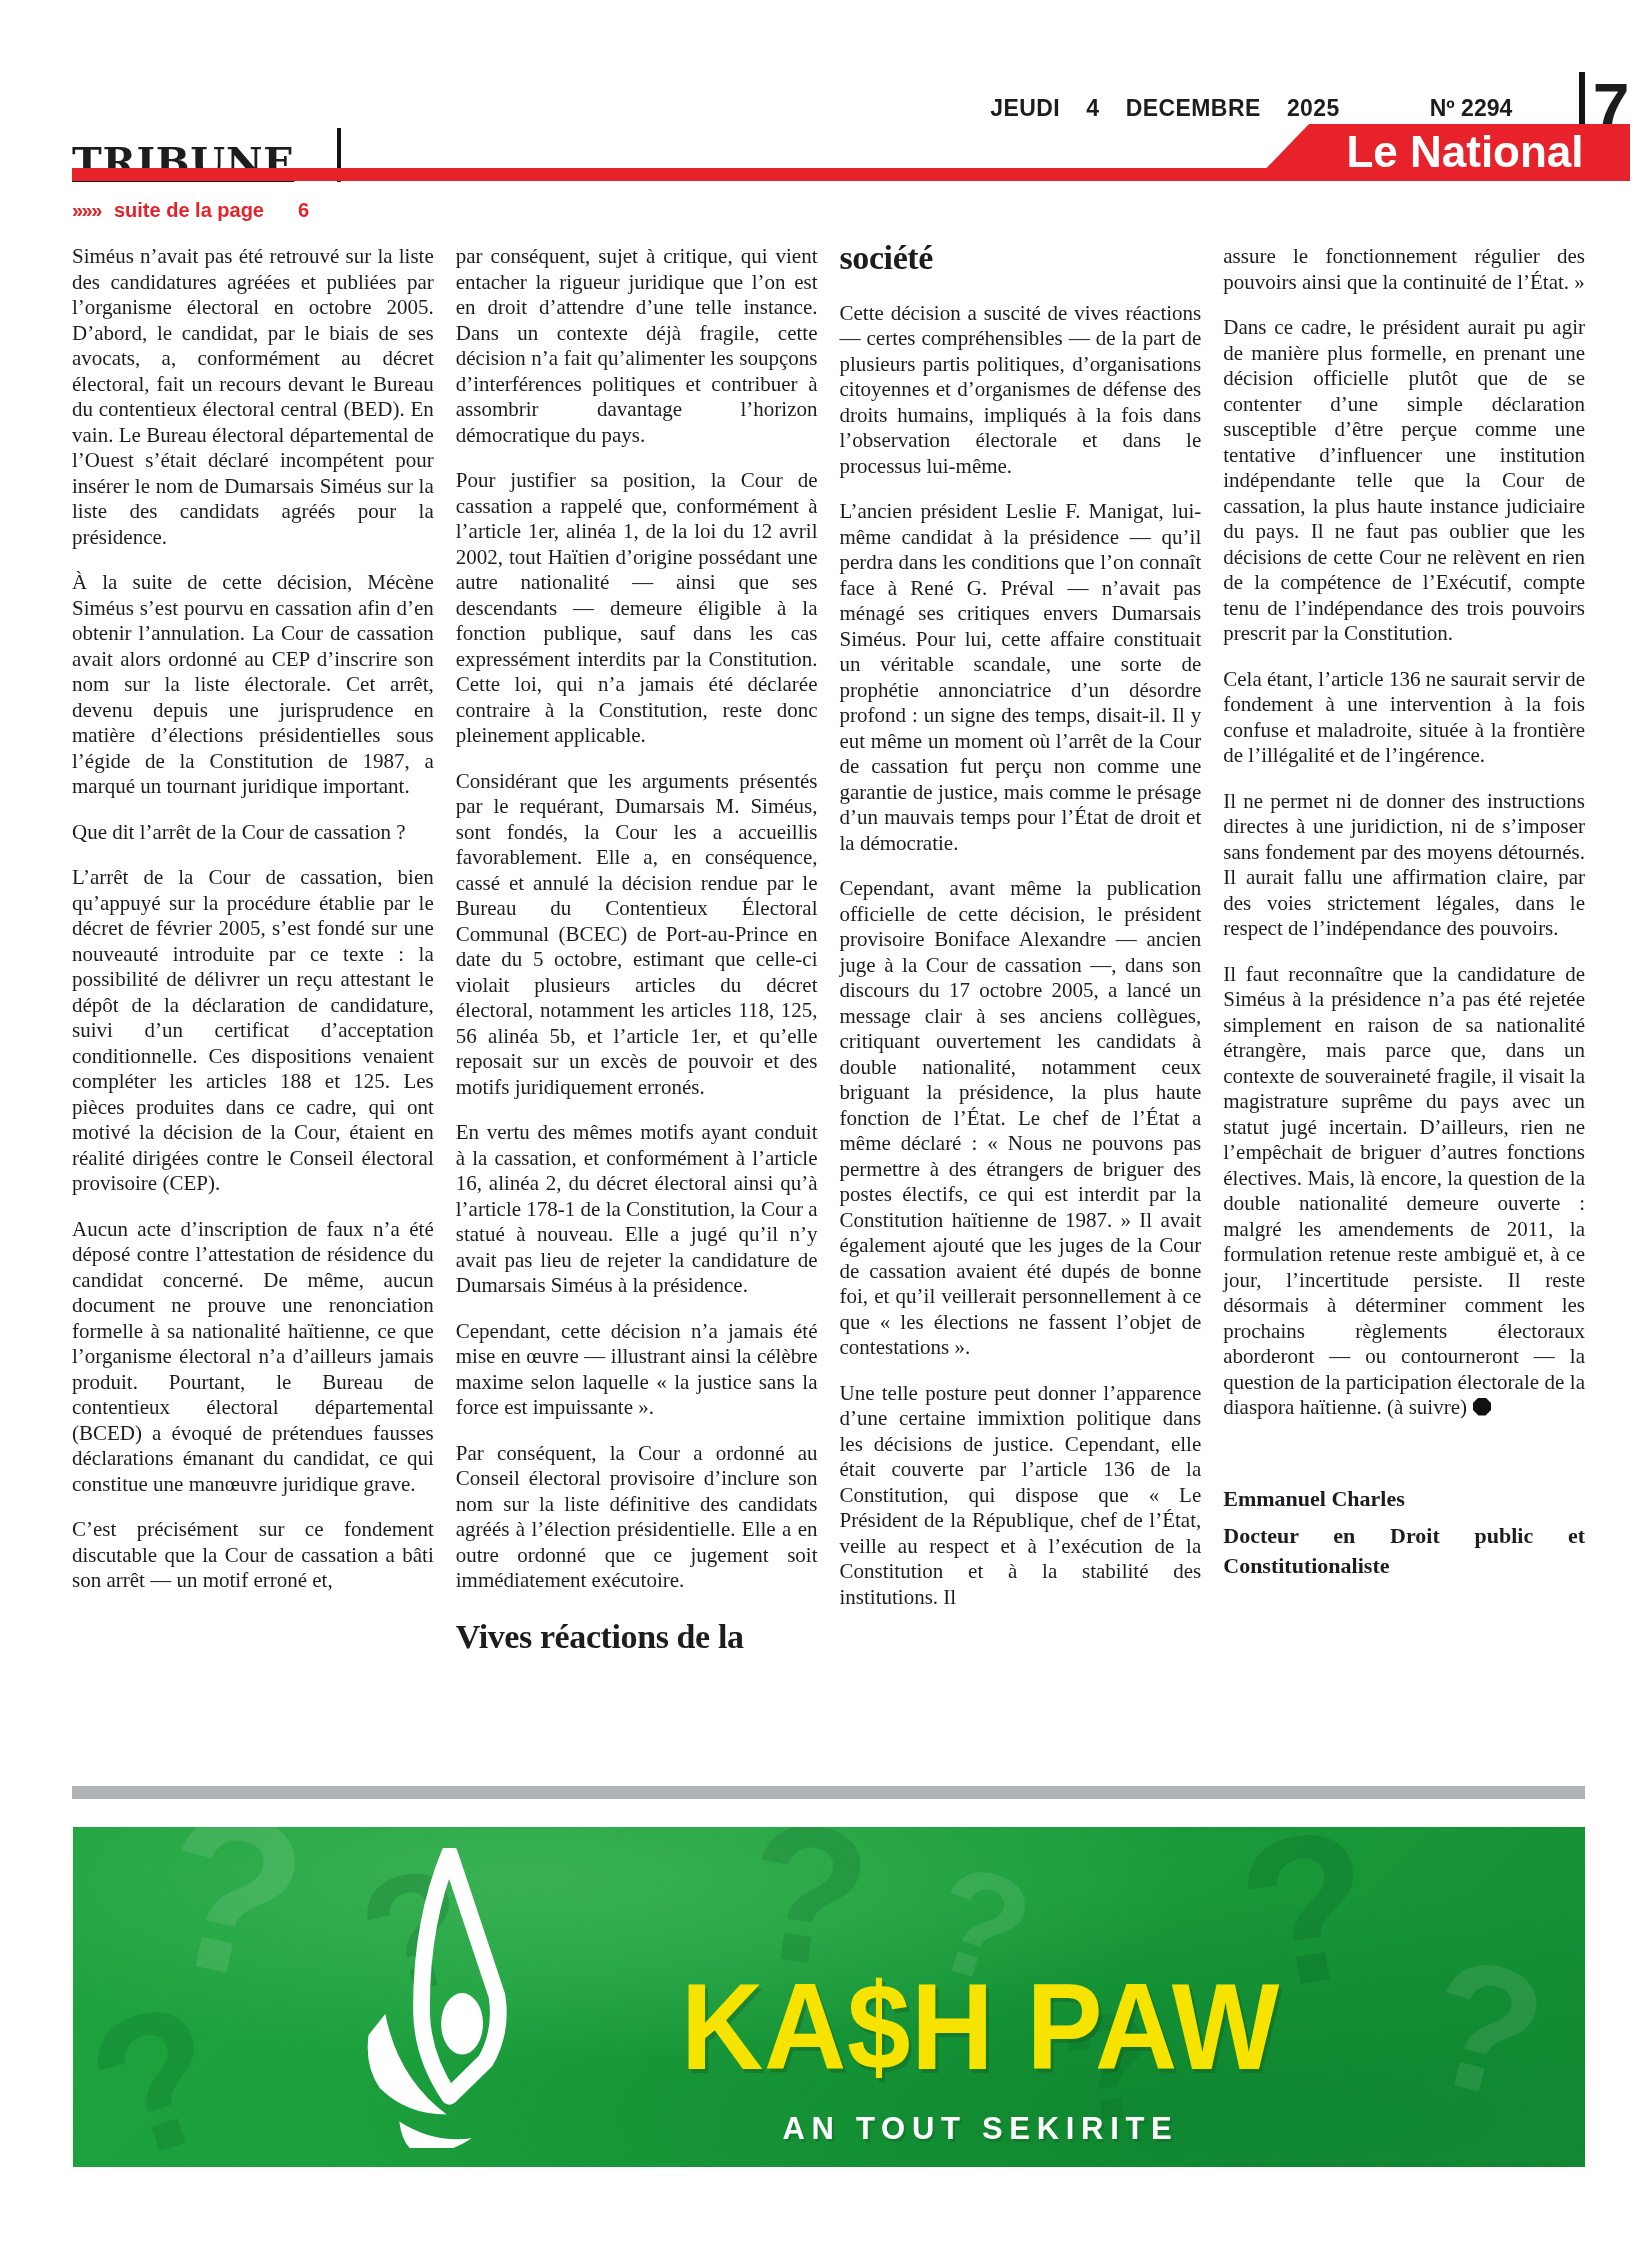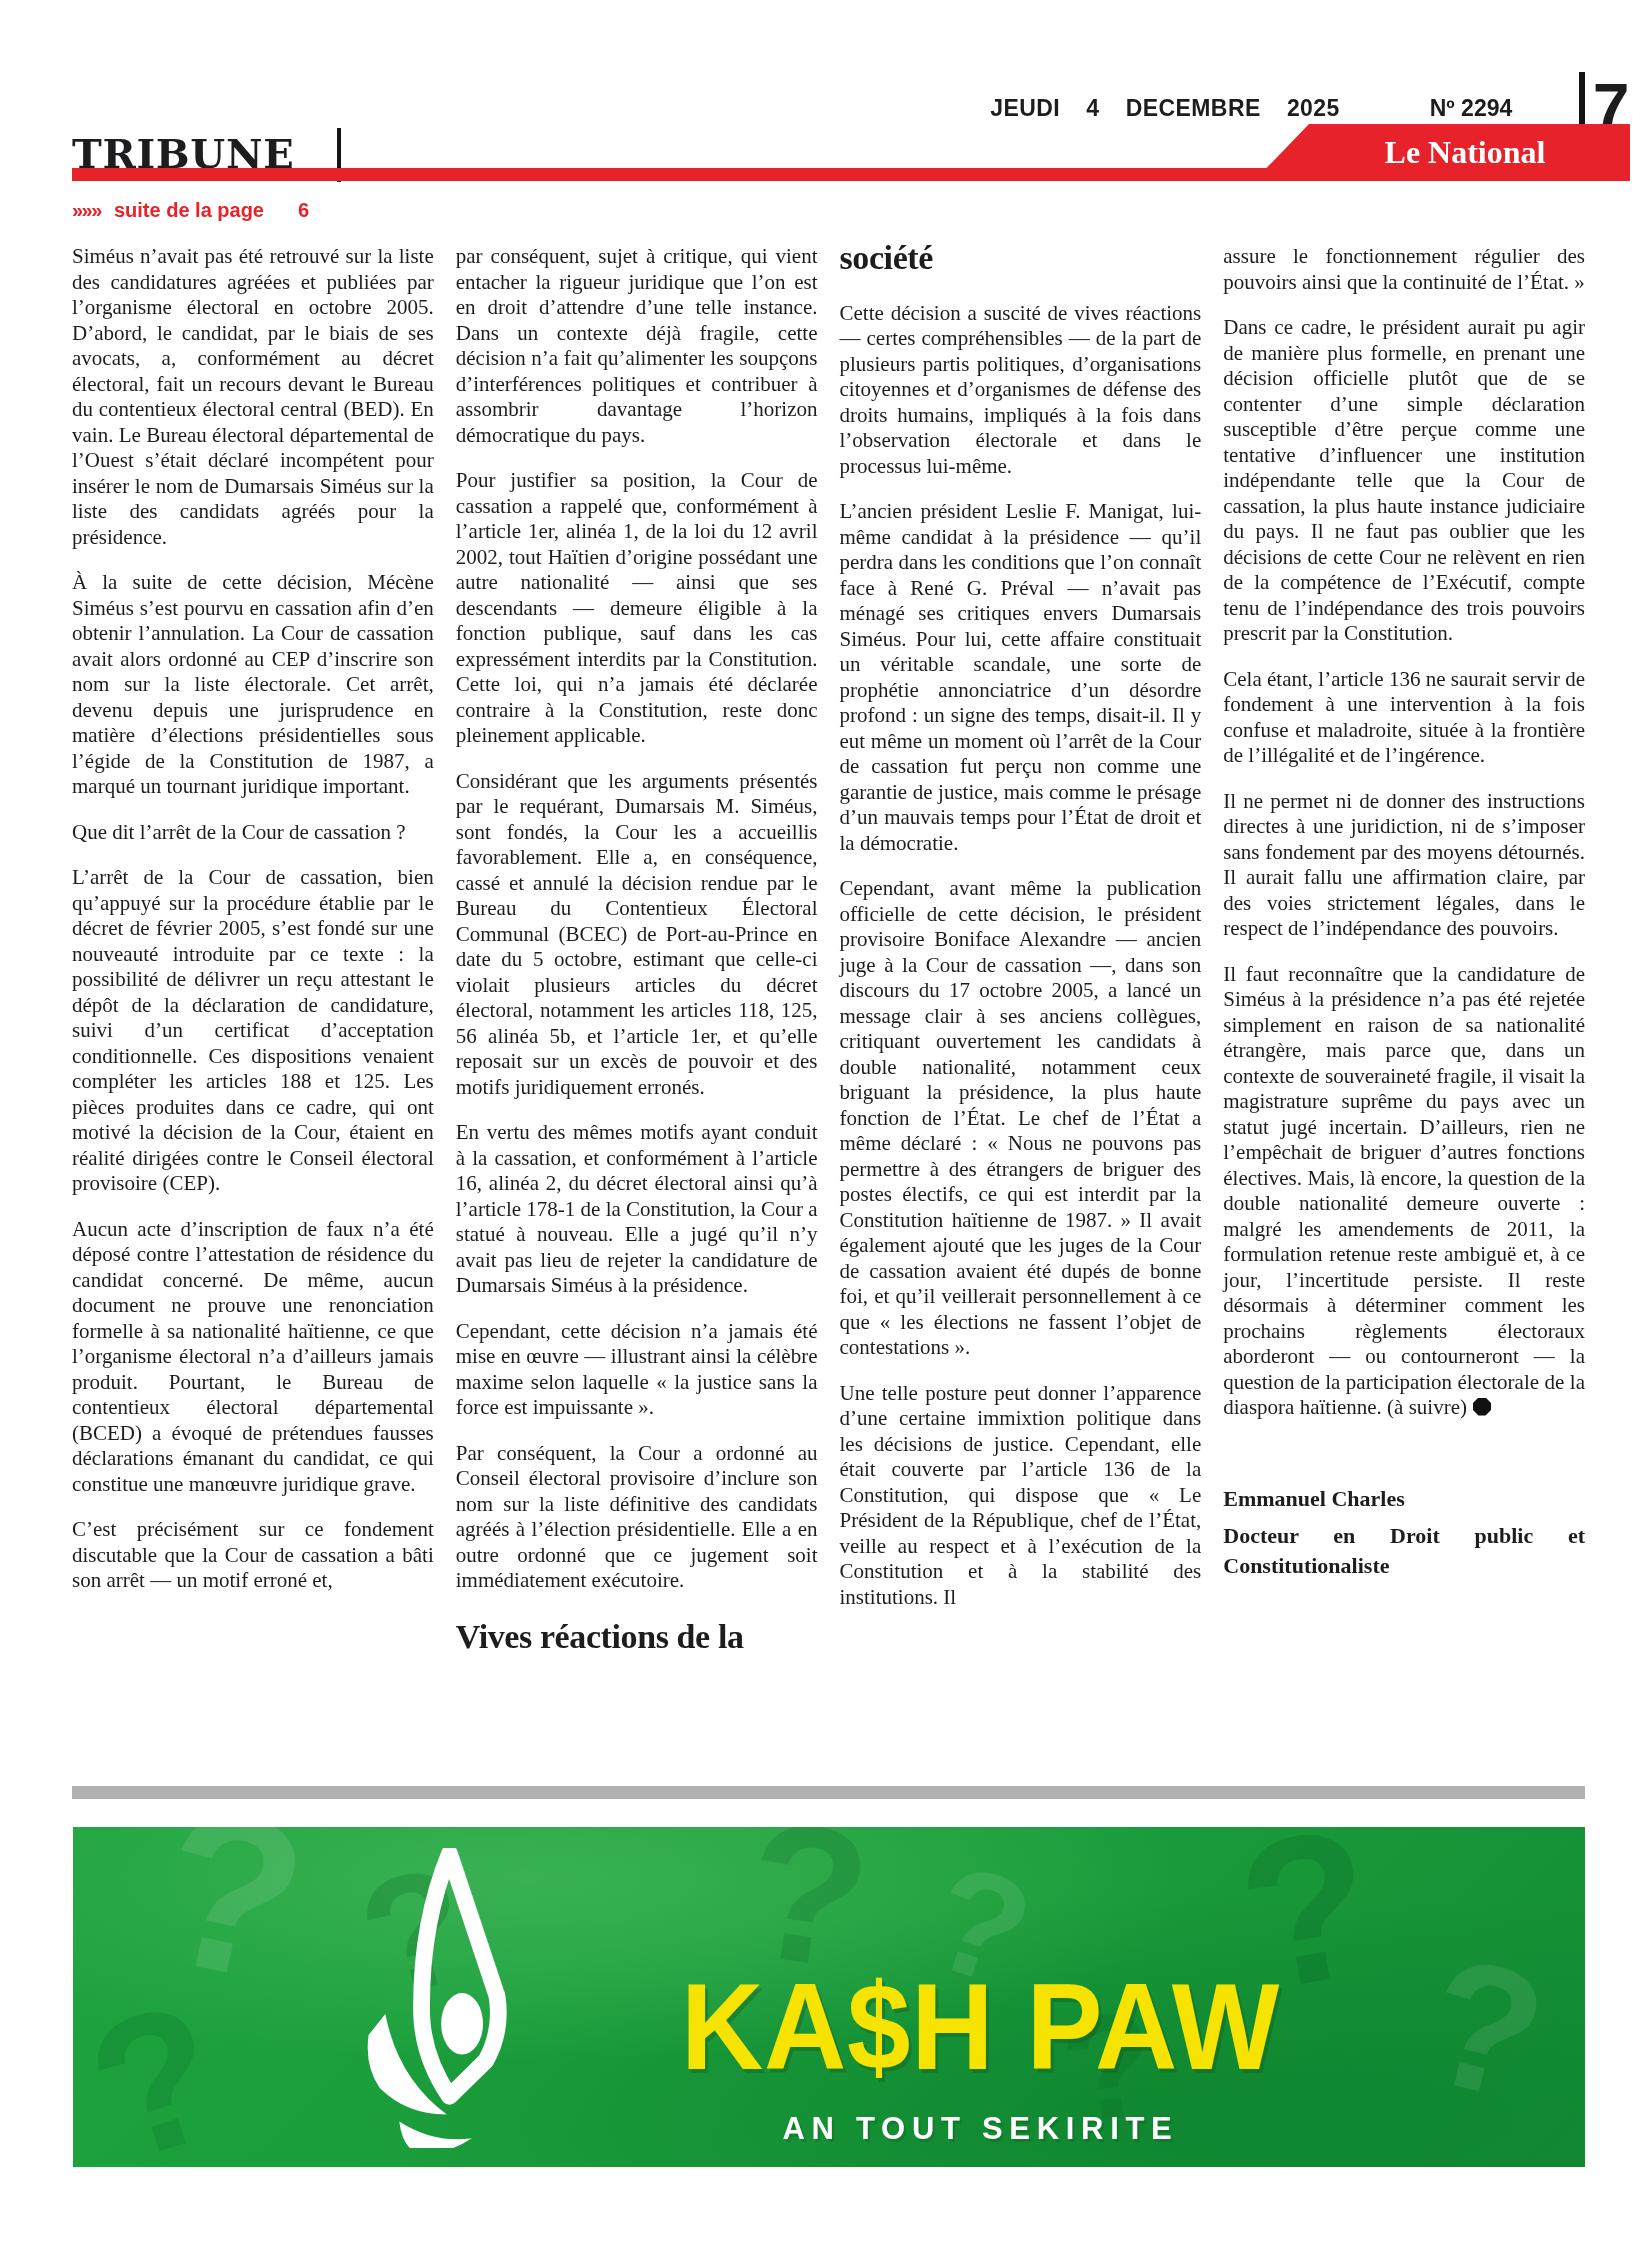--- a/index.html
+++ b/index.html
@@ -7,31 +7,31 @@
         font-family:"Liberation Serif","DejaVu Serif",serif;color:#1d1d1f;padding-left:44px;}
 
   
   .dateline{position:absolute;top:72px;right:66px;display:flex;align-items:center;
             font-family:"Liberation Sans","DejaVu Sans",sans-serif;font-weight:bold;}
   .date-text{font-size:23px;letter-spacing:0.4px;word-spacing:19.5px;}
   .issue-number{font-size:23px;margin-left:90px;}
   .pageno-bar{width:6px;height:72px;background:#141414;margin-left:67px;}
   .pageno{font-size:66px;line-height:.9;margin-left:7.5px;letter-spacing:-1.5px;}
 
-  .masthead{position:absolute;top:126px;left:72px;display:flex;align-items:center;text-decoration:underline;}
+  .masthead{position:absolute;top:126px;left:72px;display:flex;align-items:flex-end;text-decoration:underline;}
   .masthead-title{font-family:"DejaVu Serif","Liberation Serif",serif;font-weight:bold;
                   font-size:40px;line-height:1;letter-spacing:0.7px;}
   .masthead-divider{width:3.7px;height:54px;background:#141414;margin-left:43px;margin-top:1.5px;}
 
   .red-rule{position:absolute;top:168px;left:72px;right:64px;height:12.7px;background:#e7222a;}
   .brand-badge{position:absolute;top:124px;right:64px;width:375px;height:56px;background:#e7222a;
                clip-path:polygon(54px 0,100% 0,100% 100%,0 100%);
                display:flex;align-items:center;justify-content:center;}
-  .brand-badge-text{font-family:Liberation Serif, serif;font-weight:bold;
-                    color:#ffffff;font-size:32px;padding-left:45px;}
+  .brand-badge-text{font-family:Liberation Sans, sans-serif;font-weight:bold;
+                    color:#ffffff;font-size:44px;padding-left:45px;}
 
   .continuation{position:absolute;top:199px;left:72px;color:#e7222a;
                 font-family:"Liberation Sans","DejaVu Sans",sans-serif;font-size:20px;font-weight:bold;}
   .continuation .marker{margin-right:7.5px;letter-spacing:-1.5px;}
   .continuation .pageref{margin-left:28.5px;}
 
   
   .columns{position:absolute;top:244px;left:72px;width:1513px;display:flex;gap:22px;}
   .col{width:362px;}
   .body-p{font-size:21px;line-height:25.5px;text-align:justify;margin:0 0 20px 0;}

